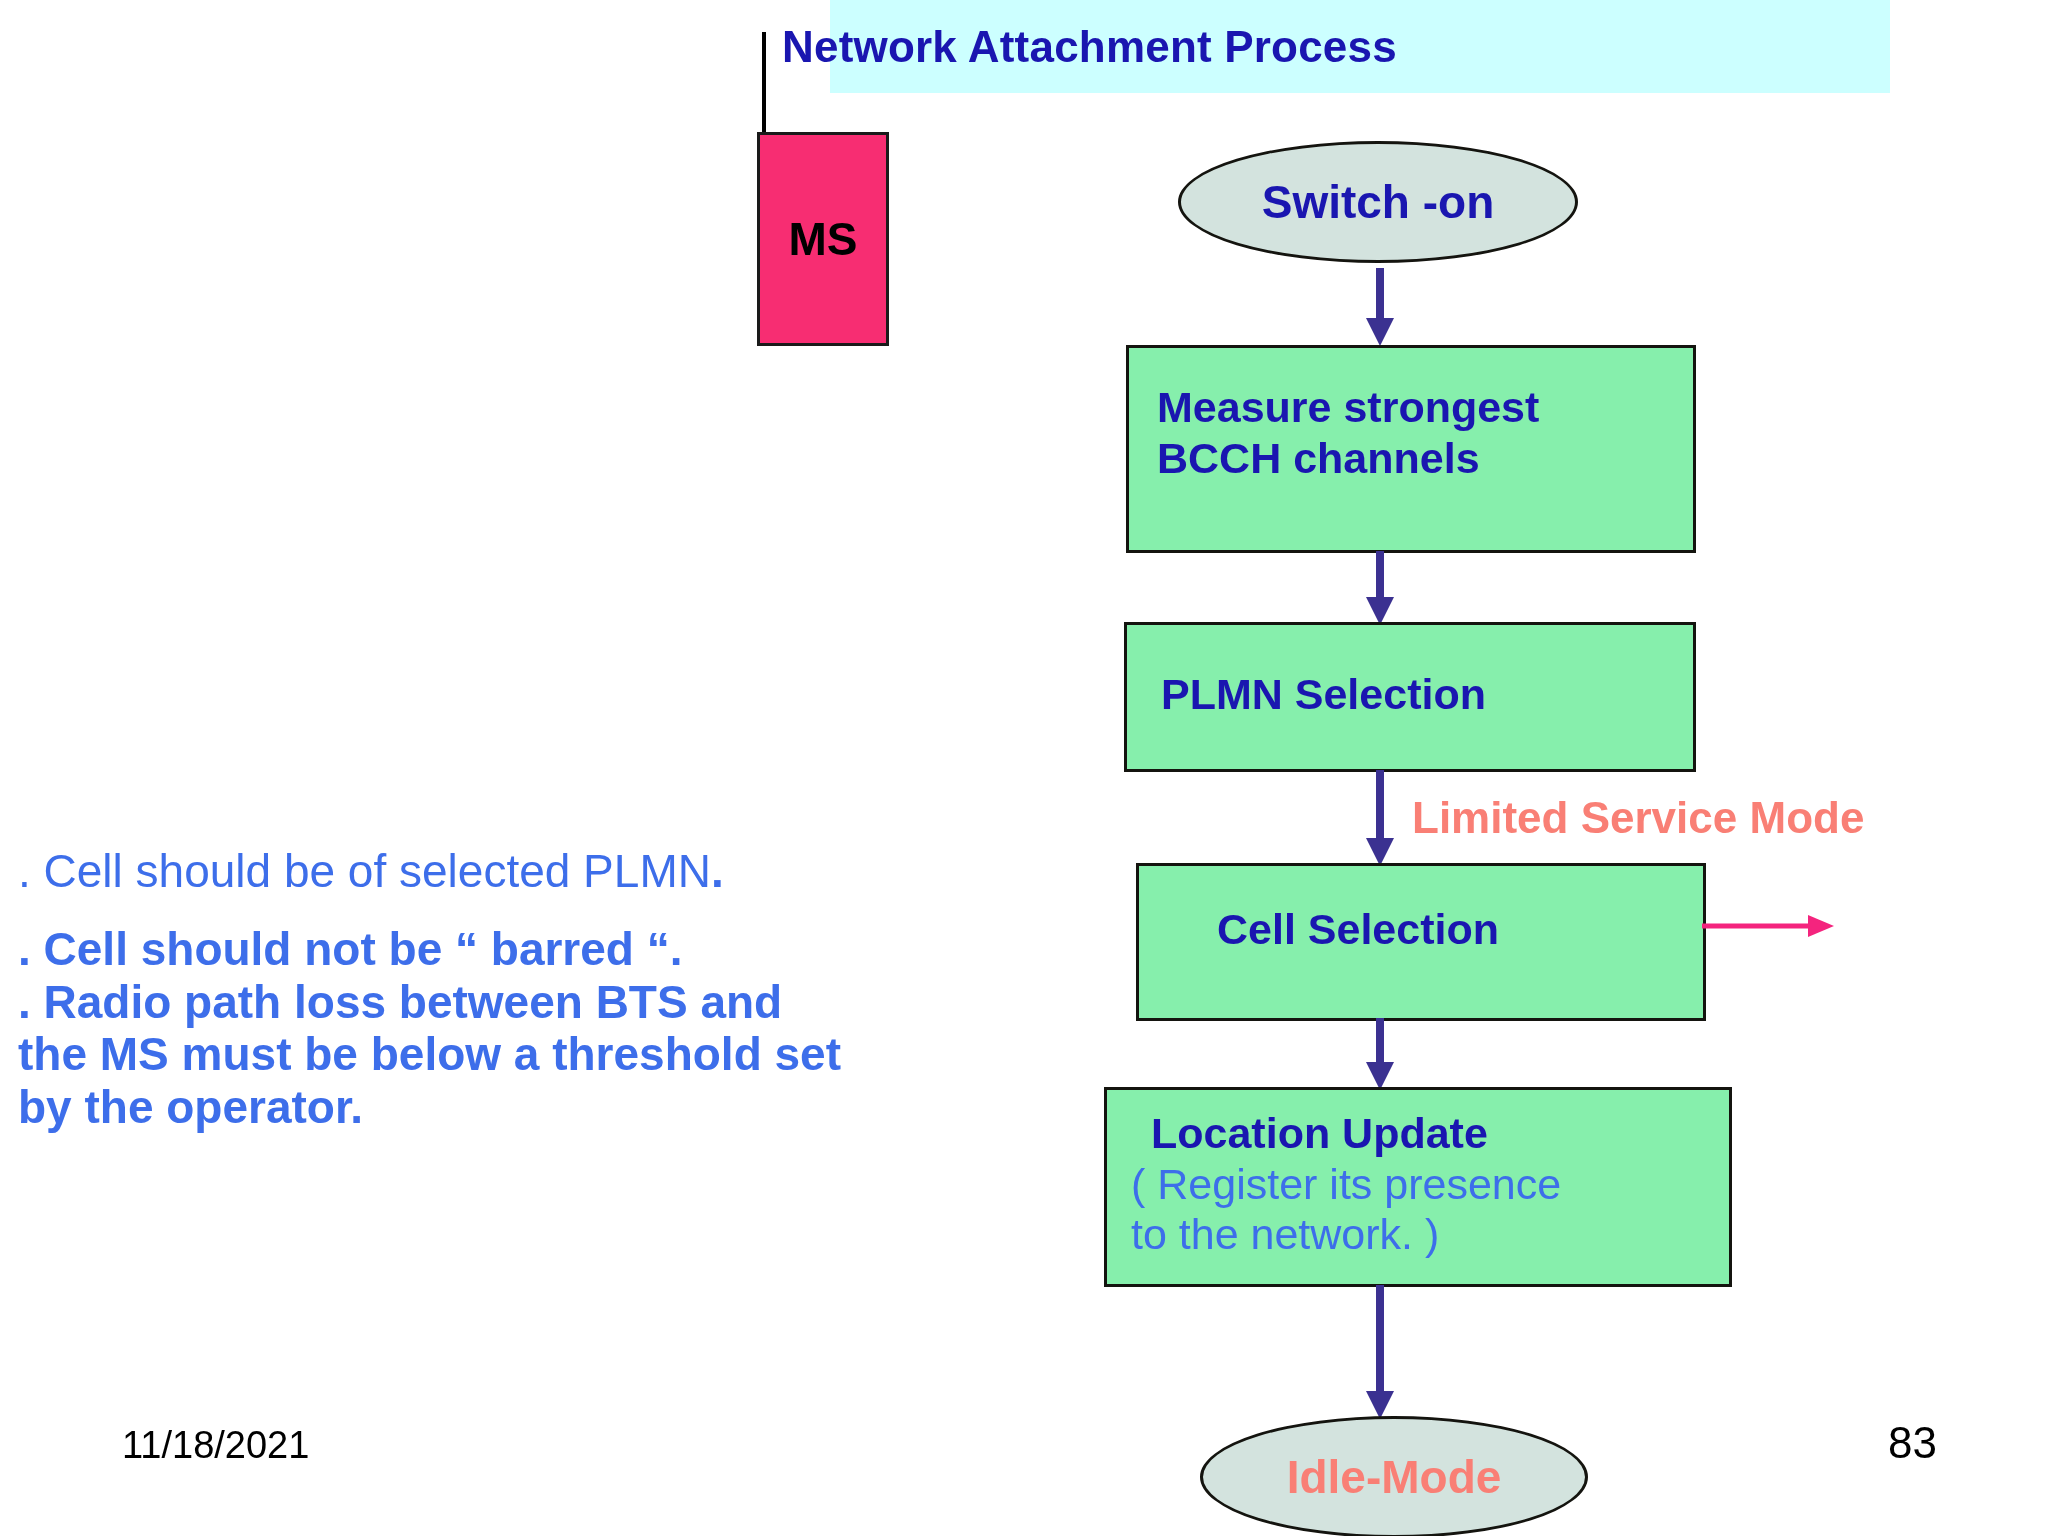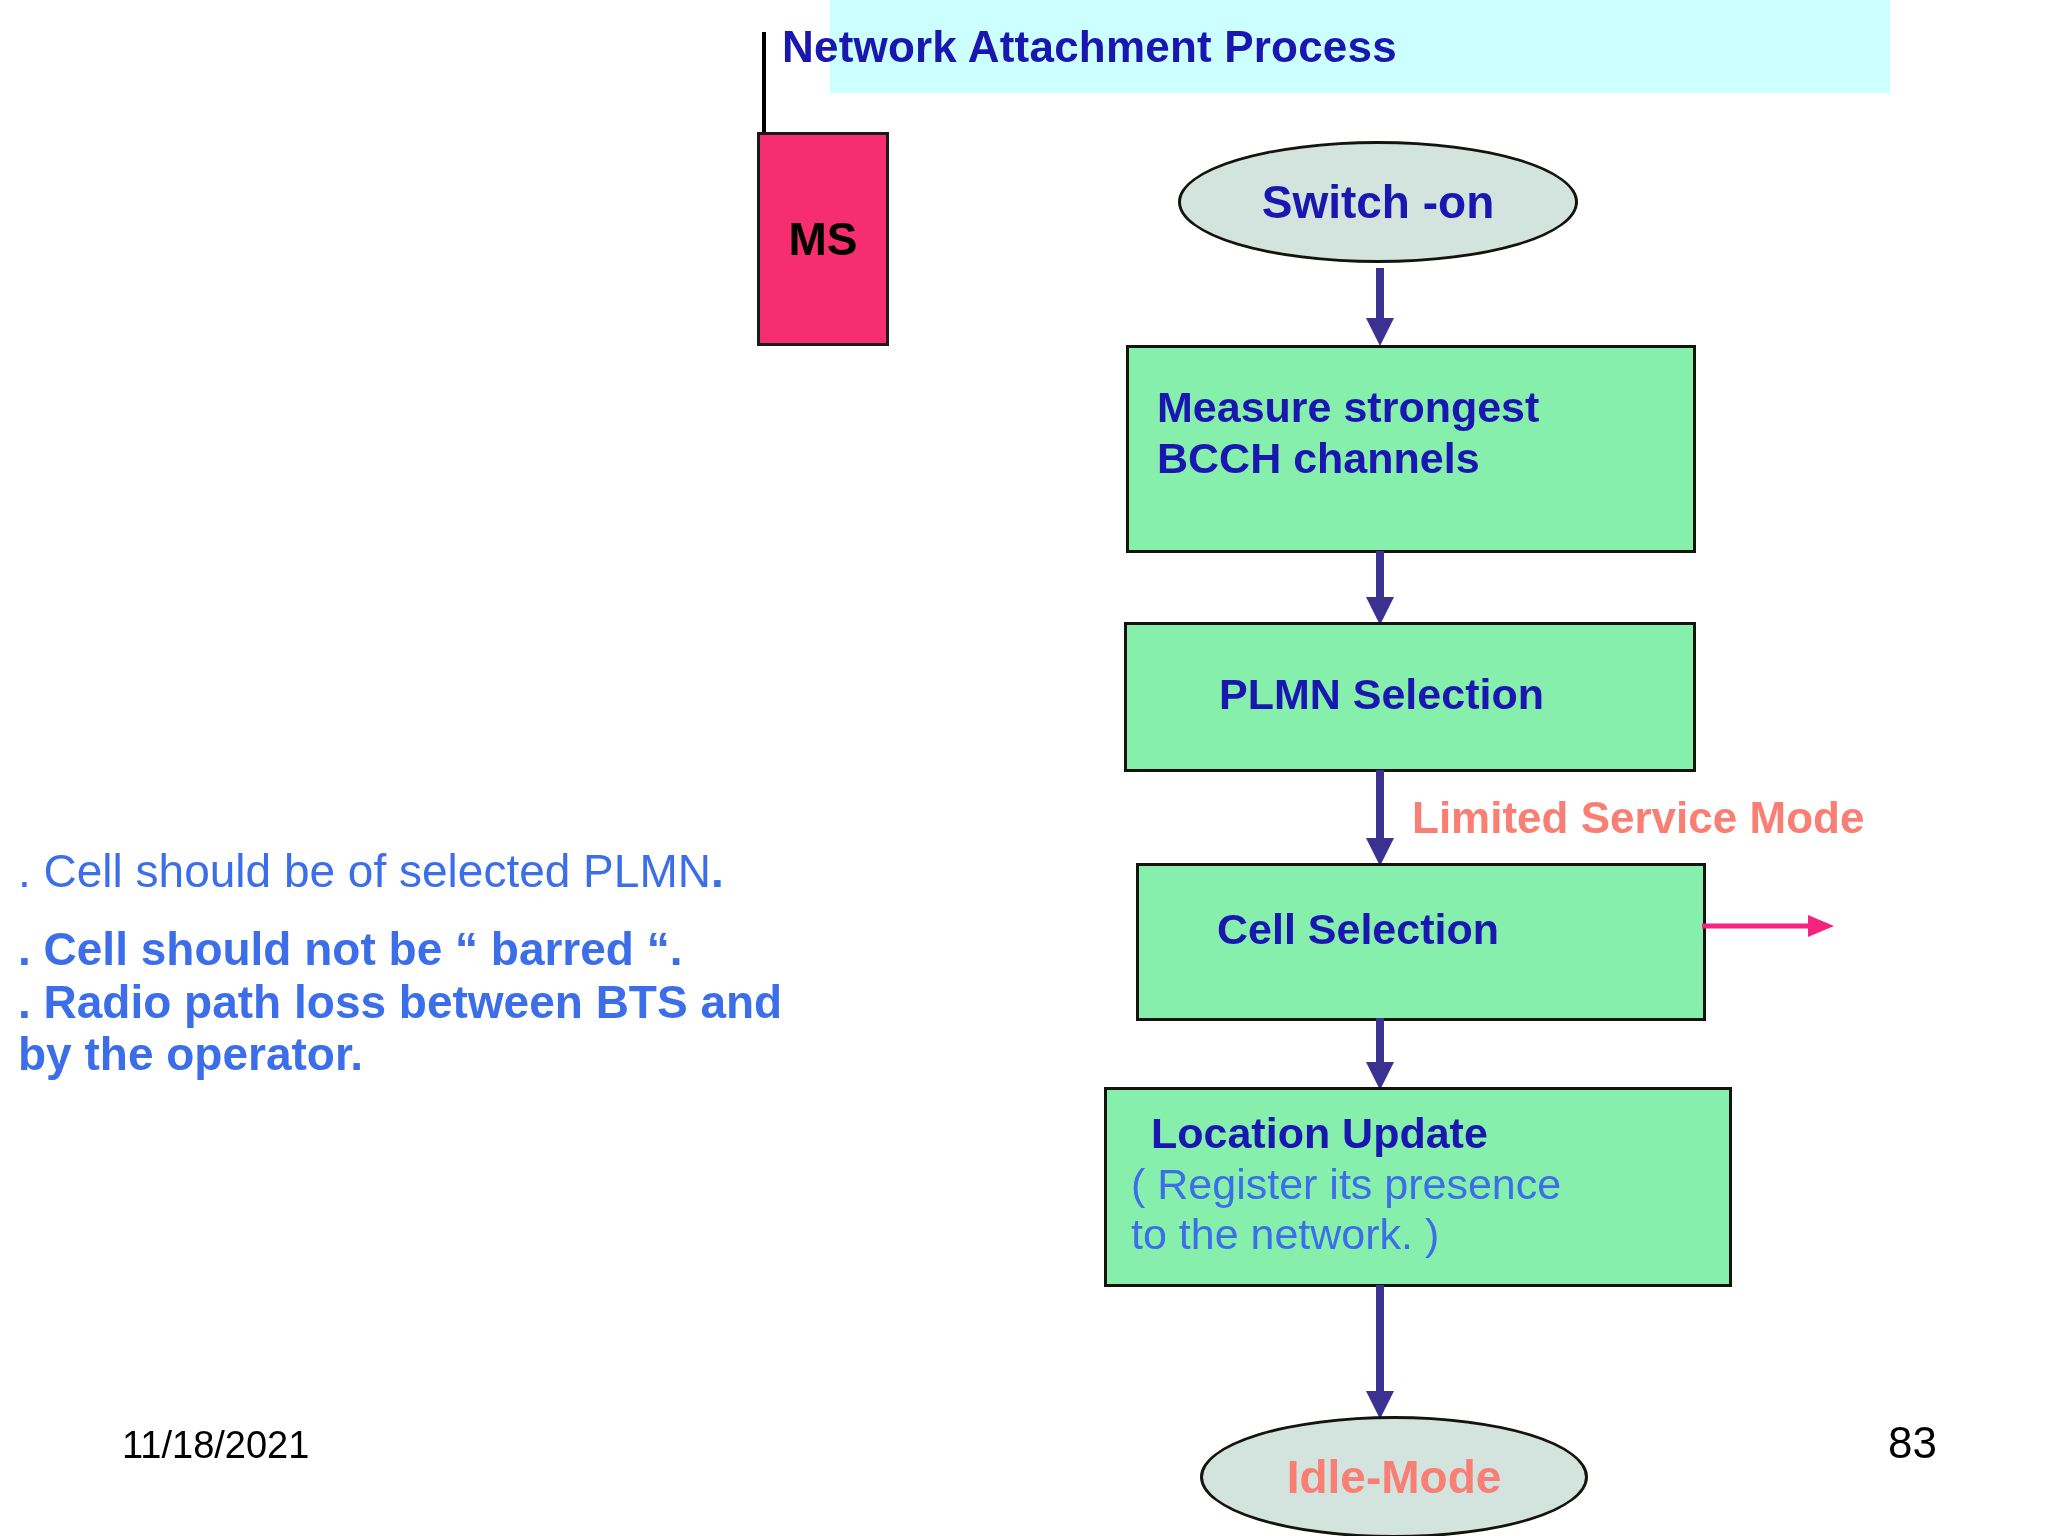--- a/index.html
+++ b/index.html
@@ -103,21 +103,21 @@
     font-size: 46px; font-weight: bold; color: #1A16B0; white-space: nowrap;
   }
 
   #node-measure {
     left: 1126px; top: 345px; width: 570px; height: 208px;
     padding: 34px 0 0 28px;
   }
 
   #node-plmn {
     left: 1124px; top: 622px; width: 572px; height: 150px;
-    padding: 44px 0 0 92px;
+    padding: 44px 0 0 34px;
   }
 
   #node-cell {
     left: 1136px; top: 863px; width: 570px; height: 158px;
     padding: 38px 0 0 78px;
   }
 
   #node-location {
     left: 1104px; top: 1087px; width: 628px; height: 200px;
     padding: 18px 0 0 24px;
@@ -253,17 +253,18 @@
 </svg>
 
 <div class="flow-ellipse" id="node-idle">
   <span id="idle-label">Idle-Mode</span>
 </div>
 
 <div id="left-notes">
   <p class="note-para"><span>. Cell should be of selected PLMN</span><b>.</b></p>
   <p class="note-para tight">. Cell should not be “ barred “.</p>
   <p class="note-para tight">. Radio path loss between BTS and</p>
+  <p class="note-para tight">the MS must be  below a threshold set</p>
   <p class="note-para tight">by the operator.</p>
 </div>
 
 <div id="footer-date">11/18/2021</div>
 <div id="footer-page">83</div>
 
 </body></html>

